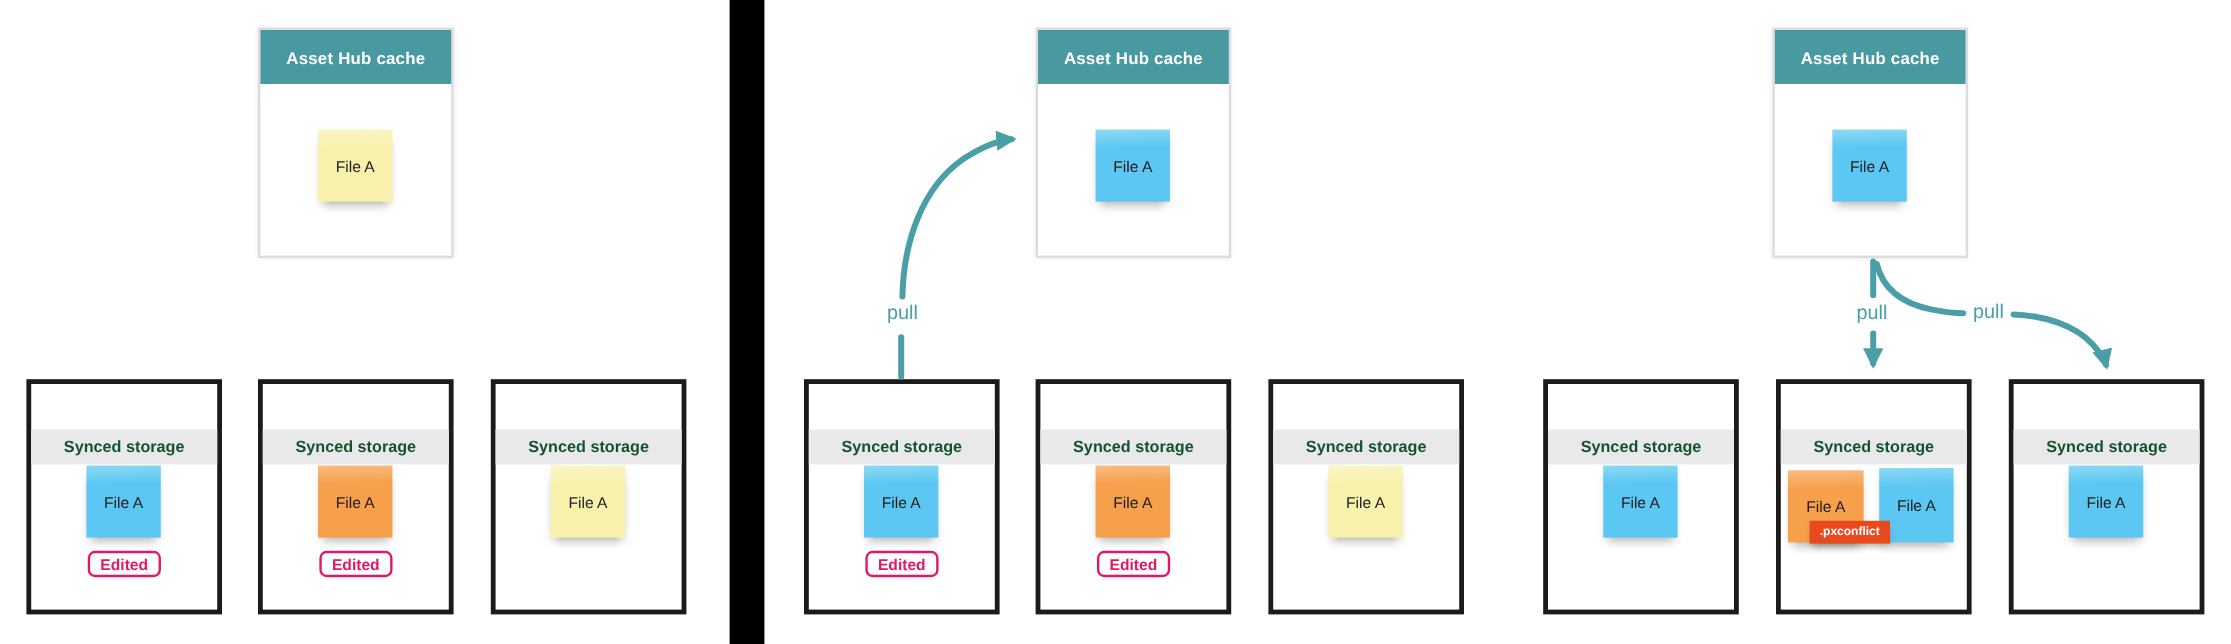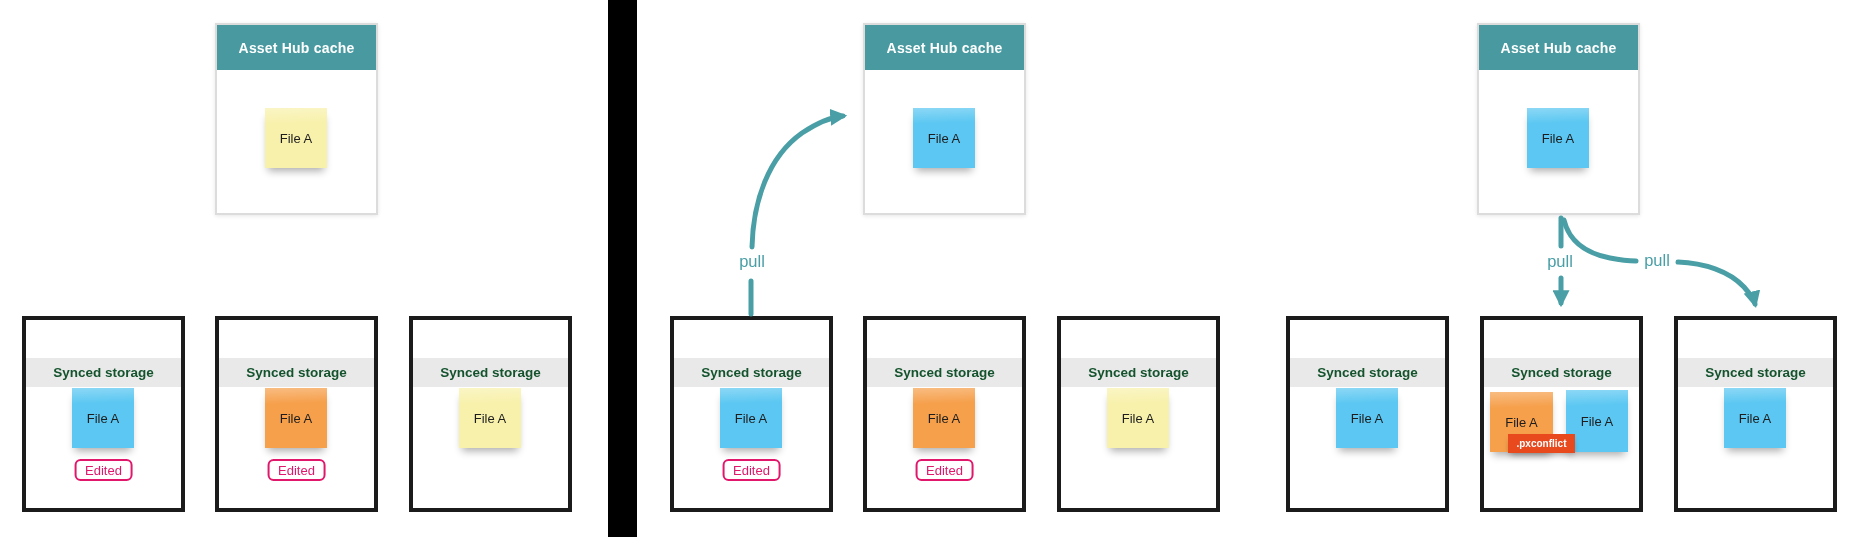--- a/index.html
+++ b/index.html
@@ -36,21 +36,21 @@
     background-image:linear-gradient(178deg, rgba(255,255,255,.30) 0%, rgba(255,255,255,0) 26%);
   }
   .hub .note{left:48px;top:83px;}
   .storage .note{left:46px;top:68px;}
   
   .badge{
     position:absolute;top:139px;left:50%;transform:translateX(-50%);
     display:inline-flex;align-items:center;justify-content:center;
     height:18px;padding:0 9px;background:#ffffff;
     border:2px solid var(--pink,#e1176b);border-radius:6px;
-    color:var(--pink,#e1176b);font-weight:normal;font-size:13px;white-space:nowrap;
+    color:var(--pink,#e1176b);font-weight:bold;font-size:13px;white-space:nowrap;
   }
   
   .note.conflict-orange{left:6px;top:72px;width:63px;}
   .note.conflict-blue{left:82px;top:70px;width:62px;height:62px;}
   .conflict-tag{
     position:absolute;left:4px;top:114px;width:67px;height:19px;z-index:3;
     display:flex;align-items:center;justify-content:center;
     color:#ffffff;font-weight:bold;font-size:10px;white-space:nowrap;
     box-shadow:0 4px 6px -2px rgba(0,0,0,.35);
     margin-left:20px;

